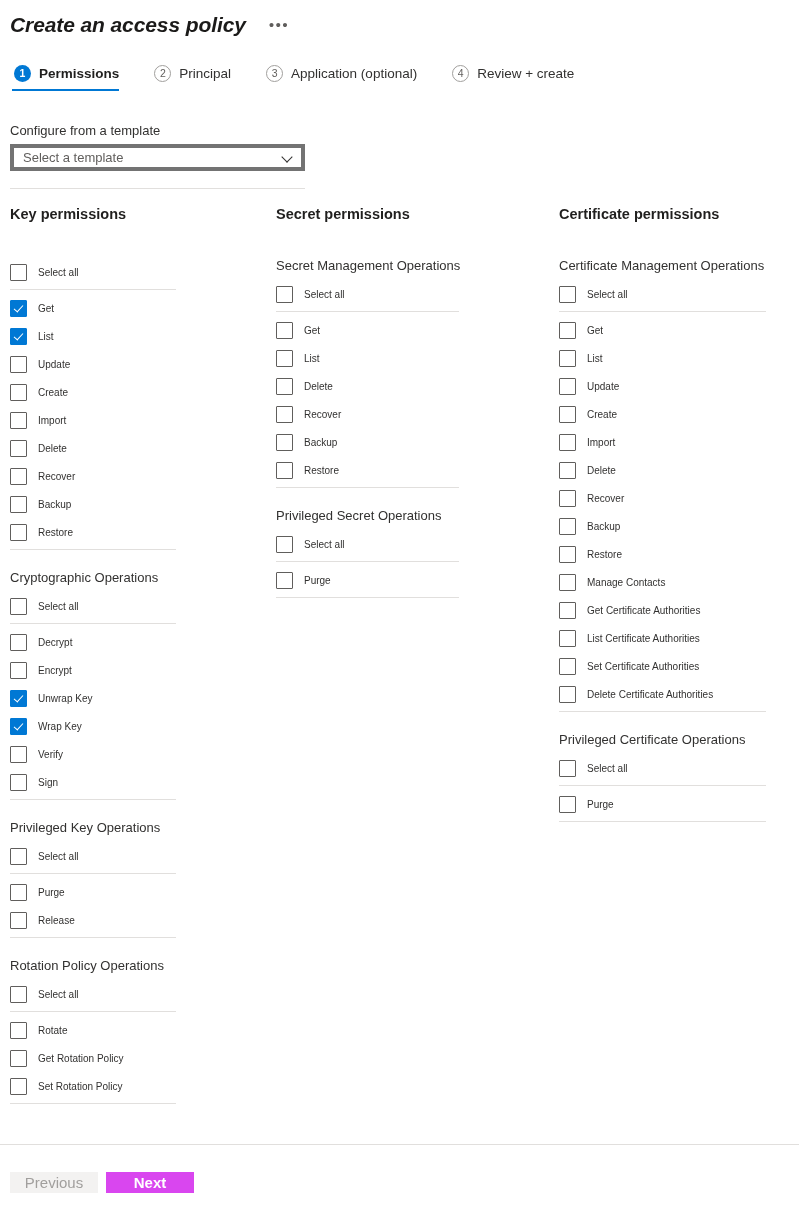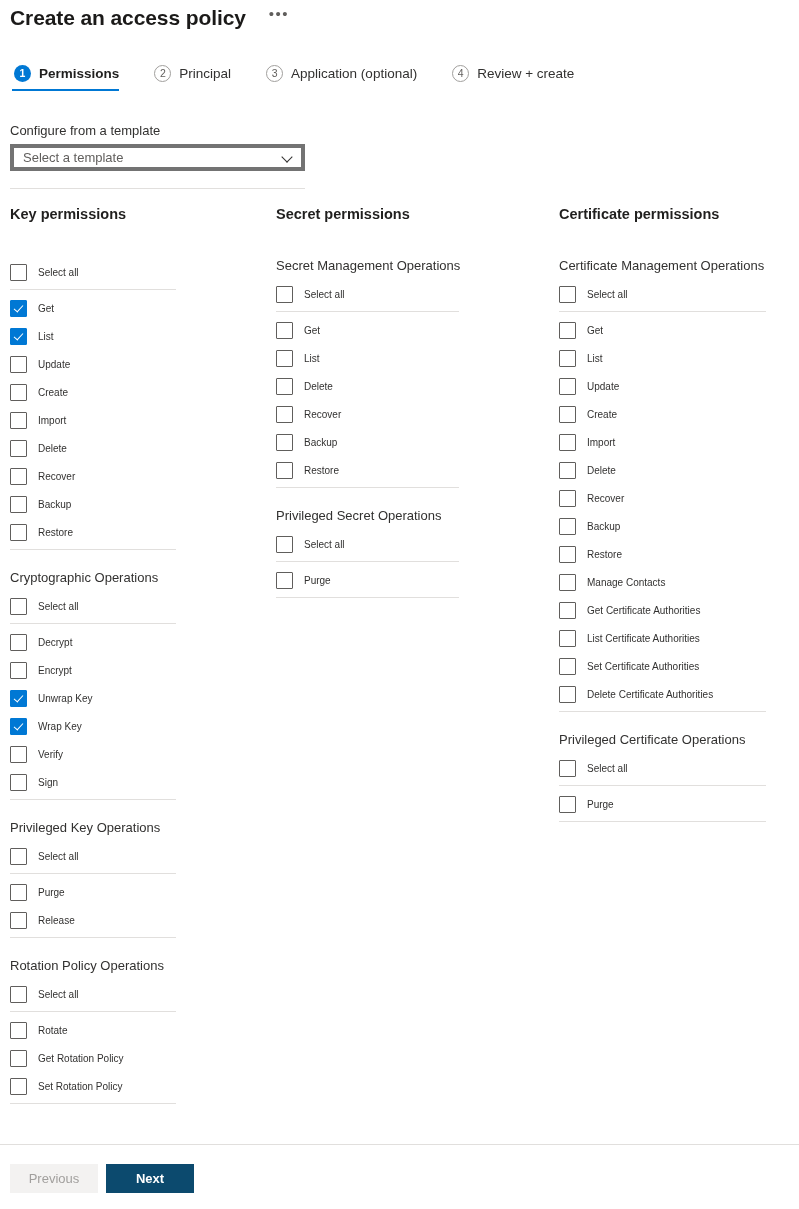--- a/index.html
+++ b/index.html
@@ -14,23 +14,24 @@
   body {
     width: 799px;
     height: 1209px;
     position: relative;
     overflow: hidden;
   }
 
   
   .page-header {
     display: flex;
-    align-items: flex-start;
+    align-items: center;
     padding: 6px 0 0 10px;
     height: 44px;
+    font-style: italic;
   }
   .page-title {
     font-size: 21px;
     font-weight: 600;
     color: #1b1a19;
     letter-spacing: -0.1px;
   }
   .more-btn {
     margin-left: 18px;
     color: #605e5c;
@@ -225,35 +226,35 @@
     background: #e1dfdd;
   }
   .footer {
     position: absolute;
     left: 10px;
     bottom: 16px;
     display: flex;
     gap: 8px;
   }
   .btn {
-    height: 29px;
+    height: 21px;
     min-width: 88px;
-    font-size: 13px;
+    font-size: 15px;
     font-family: "Liberation Sans", sans-serif;
     border: none;
     cursor: pointer;
     padding: 0 6px;
   }
   .btn-secondary {
     background: #f3f2f1;
     color: #a19f9d;
     cursor: default;
   }
   .btn-primary {
-    background: #0c4a6e;
+    background: #d946ef;
     color: #ffffff;
     font-weight: 600;
   }
 </style>
 </head>
 <body>
 
 <div class="page-header">
   <div class="page-title">Create an access policy</div>
   <div class="more-btn">•••</div>

